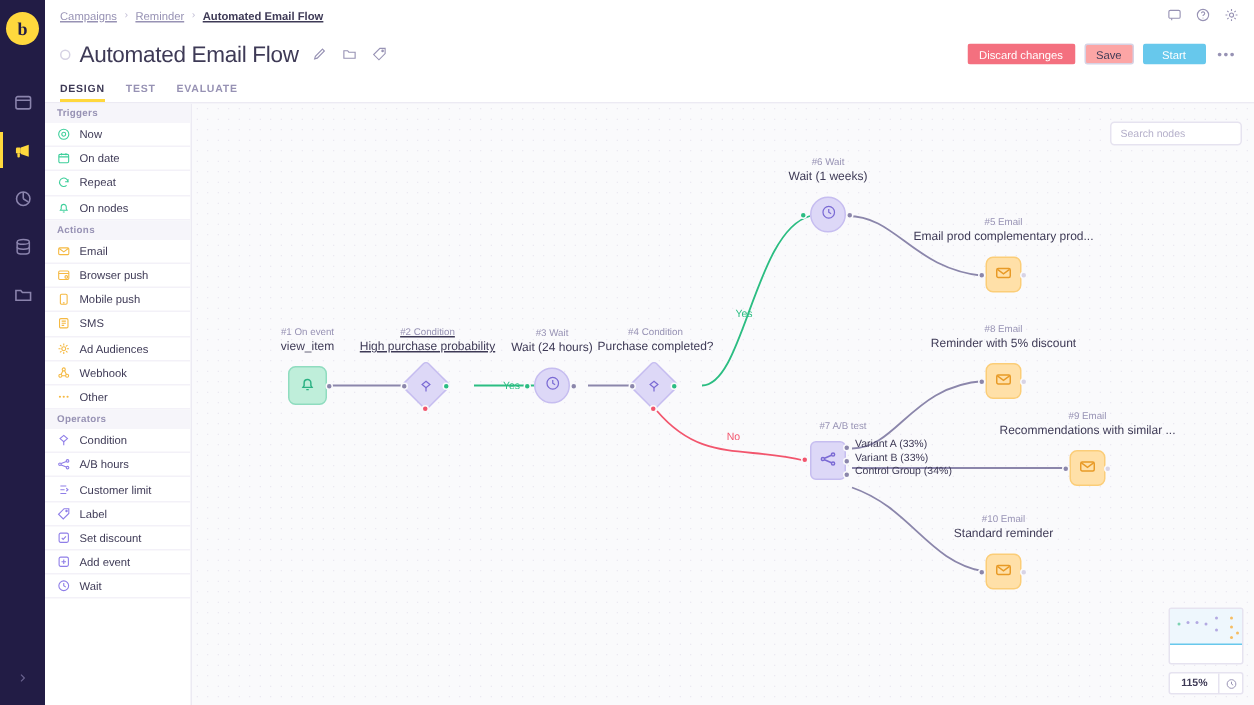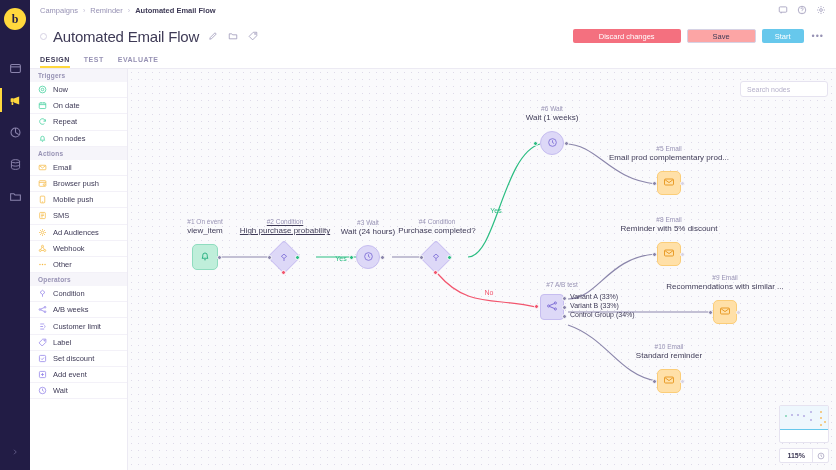--- a/index.html
+++ b/index.html
@@ -46,21 +46,21 @@
 
   
   .main { flex:1; position:relative; height:470px; background:#fff; }
 
   
   .topbar {
     height:20px; display:flex; align-items:center;
     padding:0 10px; position:relative;
   }
   .crumbs { display:flex; align-items:center; gap:5px; font-size:7.5px; }
-  .crumb { color:#9792b4; }
+  .crumb { color:#9792b4;text-decoration:underline; }
   .crumb.current { color:#3e3a56; font-weight:bold; }
   .crumb-sep { color:#c3bfd6; font-size:7px; }
   .topbar-icons { margin-left:auto; display:flex; align-items:center; gap:9px; color:#9792b4; }
   .topbar-icons svg { width:10px; height:10px; display:block; }
 
   
   .titlerow {
     height:32px; display:flex; align-items:center; padding:0 10px;
     position:relative;
   }
@@ -68,21 +68,21 @@
     width:7px; height:7px; border-radius:50%;
     border:1px solid #d6d2e4; margin-right:6px; background:#fff;
   }
   .page-title { font-size:15px; color:#3e3a56; font-weight:normal; letter-spacing:-0.2px; }
   .title-actions { display:flex; align-items:center; gap:10px; margin-left:9px; color:#9792b4; }
   .title-actions svg { width:10px; height:10px; display:block; }
   .title-right { margin-left:auto; display:flex; align-items:center; gap:6px; }
   .btn {
     height:14px; border-radius:2px; font-size:7.5px;
     display:flex; align-items:center; justify-content:center;
-    padding:0 25px; border:1px solid transparent; cursor:pointer;
+    padding:0 7px; border:1px solid transparent; cursor:pointer;
     white-space:nowrap;
   }
   .btn-discard { background:#f4707f; color:#fff; }
   .btn-save { background:#fca5a5; color:#3e3a56; border-color:#d6d2e4; }
   .btn-start { background:#67c8ec; color:#fff; padding:0 12px; }
   .btn-more { color:#9792b4; font-size:9px; letter-spacing:1px; padding:0 2px; cursor:pointer; }
 
   
   .tabs {
     height:17px; display:flex; align-items:flex-end; gap:14px;
@@ -453,21 +453,21 @@
         </div>
         <div class="pal-item">
           <span class="pal-ico p">
               <svg viewBox="0 0 16 16" fill="none" stroke="currentColor" stroke-width="1.3">
                 <circle cx="3.5" cy="8" r="1.5"></circle>
                 <circle cx="12.5" cy="4" r="1.5"></circle>
                 <circle cx="12.5" cy="12" r="1.5"></circle>
                 <path d="M4.9 7.2l6.2-2.6M4.9 8.8l6.2 2.6"></path>
               </svg>
             </span>
-          <span>A/B weeks</span>
+          <span>A/B hours</span>
         </div>
         <div class="pal-item">
           <span class="pal-ico p">
               <svg viewBox="0 0 16 16" fill="none" stroke="currentColor" stroke-width="1.3">
                 <path d="M4 3.5h7M4 8h5M4 12.5h7"></path>
                 <path d="M11 6.2L13 8l-2 1.8"></path>
               </svg>
             </span>
           <span>Customer limit</span>
         </div>

